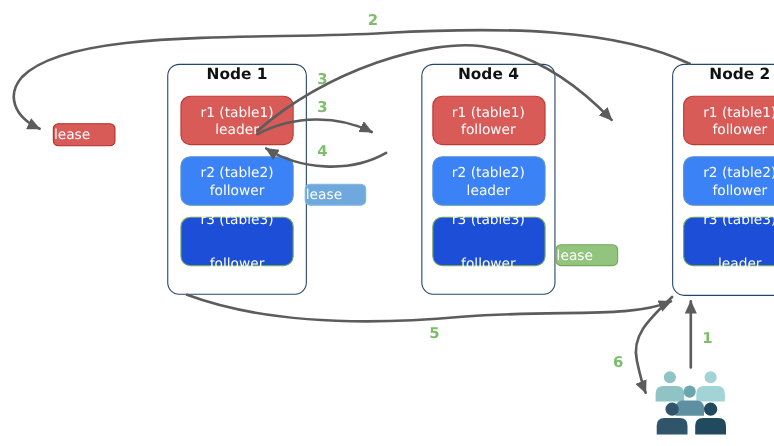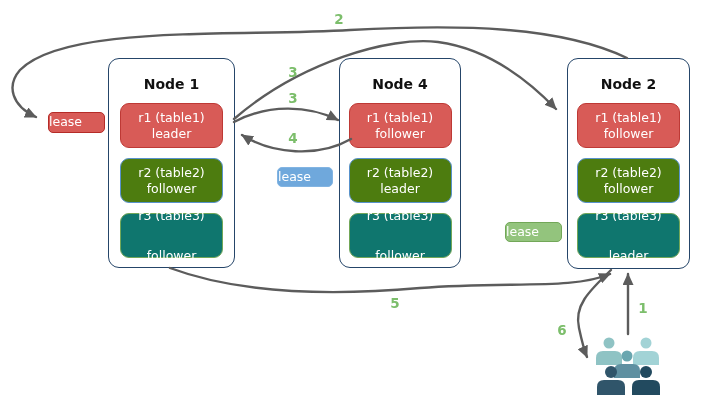--- a/index.html
+++ b/index.html
@@ -7,39 +7,39 @@
     width:704px;height:405px;position:relative;overflow:hidden;
     background:#ffffff;
     font-family:"DejaVu Sans","Liberation Sans",sans-serif;
   }
   .stage{position:absolute;inset:0;width:704px;height:405px;}
 
   
   .node{
     position:absolute;top:58px;height:210px;
     background:#ffffff;border:1.6px solid #254569;border-radius:11px;
-    box-sizing:border-box;padding-top:17px;z-index:2;
+    box-sizing:border-box;padding-top:1px;z-index:2;margin-left:44px;
   }
   .node-1{left:108px;width:127px;}
   .node-2{left:339px;width:122px;}
   .node-3{left:567px;width:123px;height:211px;}
   .node-title{
     text-align:center;font-size:14px;font-weight:bold;color:#111111;
     height:17px;line-height:17px;
   }
   .replica{
     width:103px;height:45px;margin:10px auto 0;border-radius:9px;
     border:1.6px solid transparent;box-sizing:border-box;
     display:flex;flex-direction:column;align-items:center;justify-content:center;
     color:#ffffff;font-size:12.5px;line-height:1.25;text-align:center;
   }
   .replica:first-of-type{margin-top:7px;}
   .rep-red{background:#D85B57;border-color:#BE3935;}
-  .rep-blue{background:#4d7c0f;border-color:#5892CC;}
-  .rep-green{background:#0f766e;border-color:#72A758;gap:24px;}
+  .rep-blue{background:#3b82f6;border-color:#5892CC;}
+  .rep-green{background:#1d4ed8;border-color:#72A758;gap:24px;}
 
   
   .lease{
     position:absolute;color:#ffffff;font-size:12.5px;text-align:left;
     border-radius:5px;box-sizing:border-box;border:1.6px solid transparent;
     z-index:2;
   }
   .lease-red{left:48px;top:112px;width:57px;height:21px;line-height:18px;
     background:#D85B57;border-color:#B52B27;}
   .lease-blue{left:277px;top:167px;width:56px;height:20px;line-height:17px;

